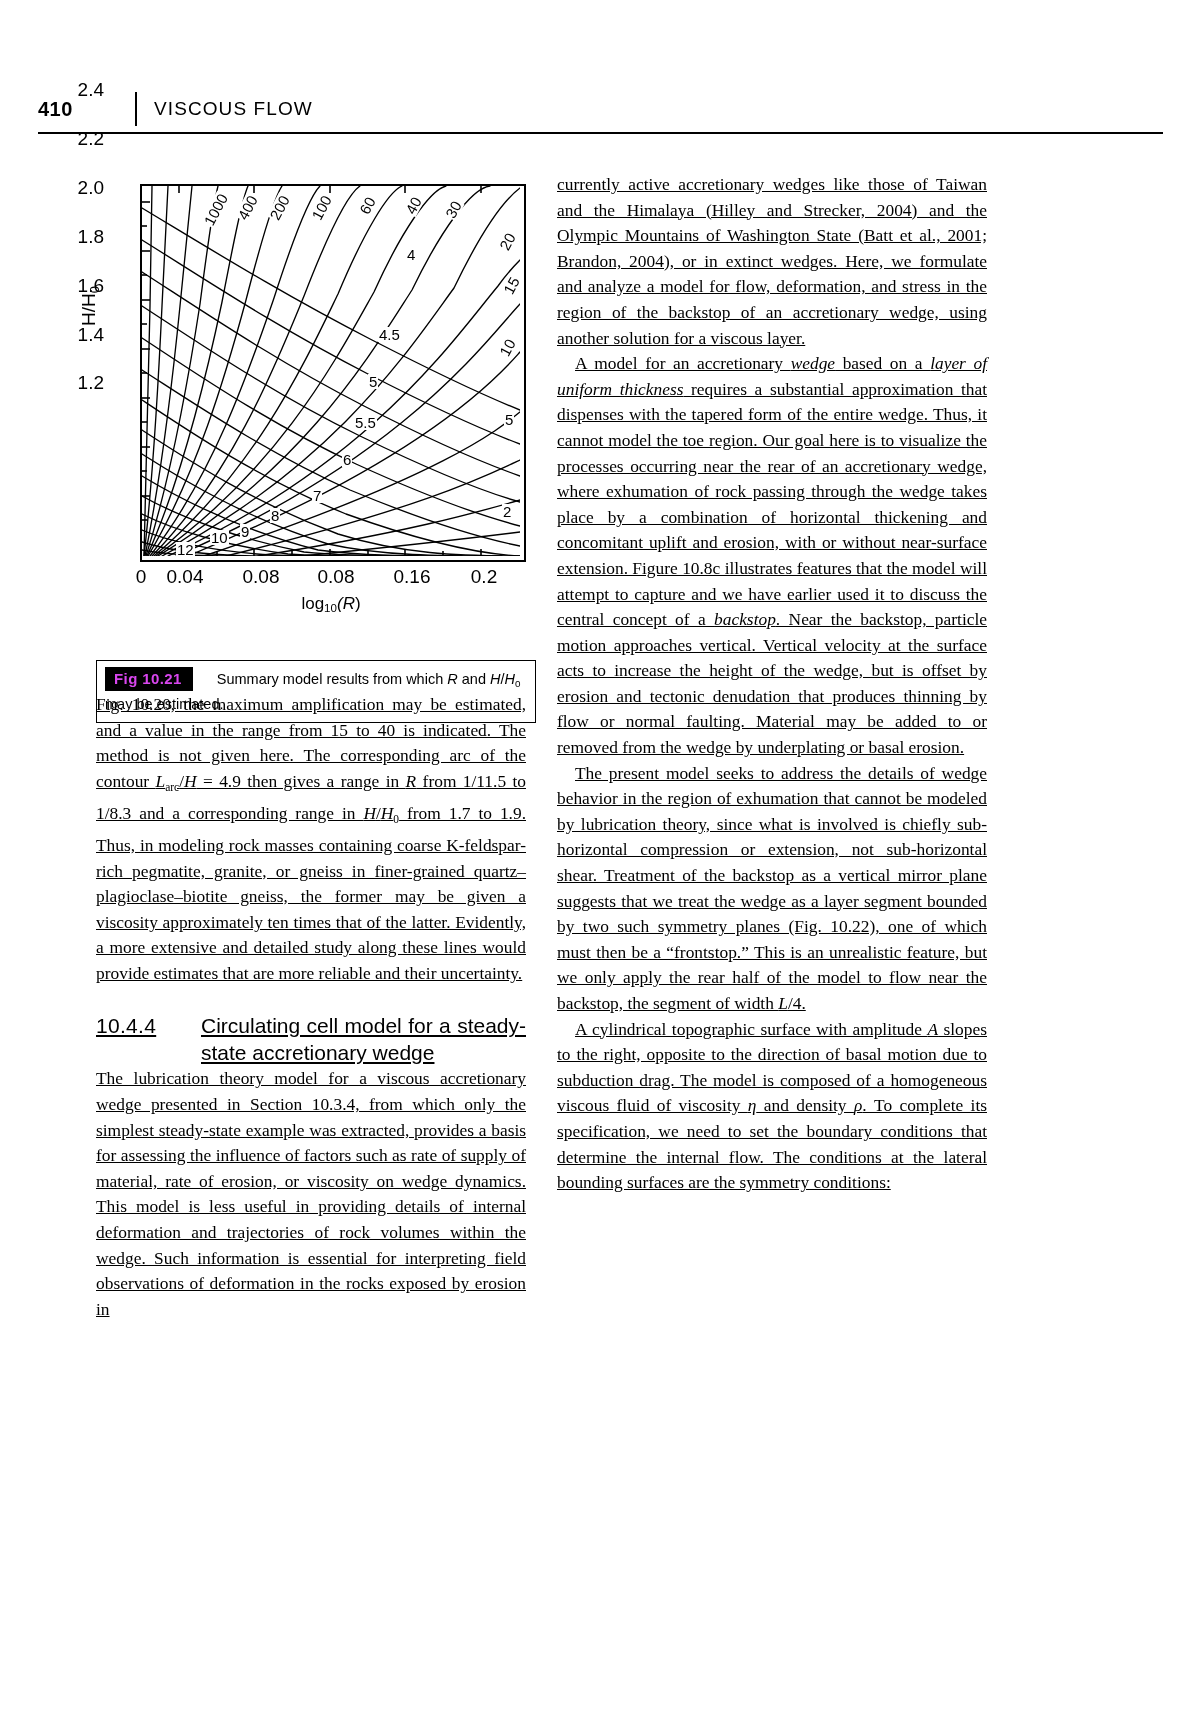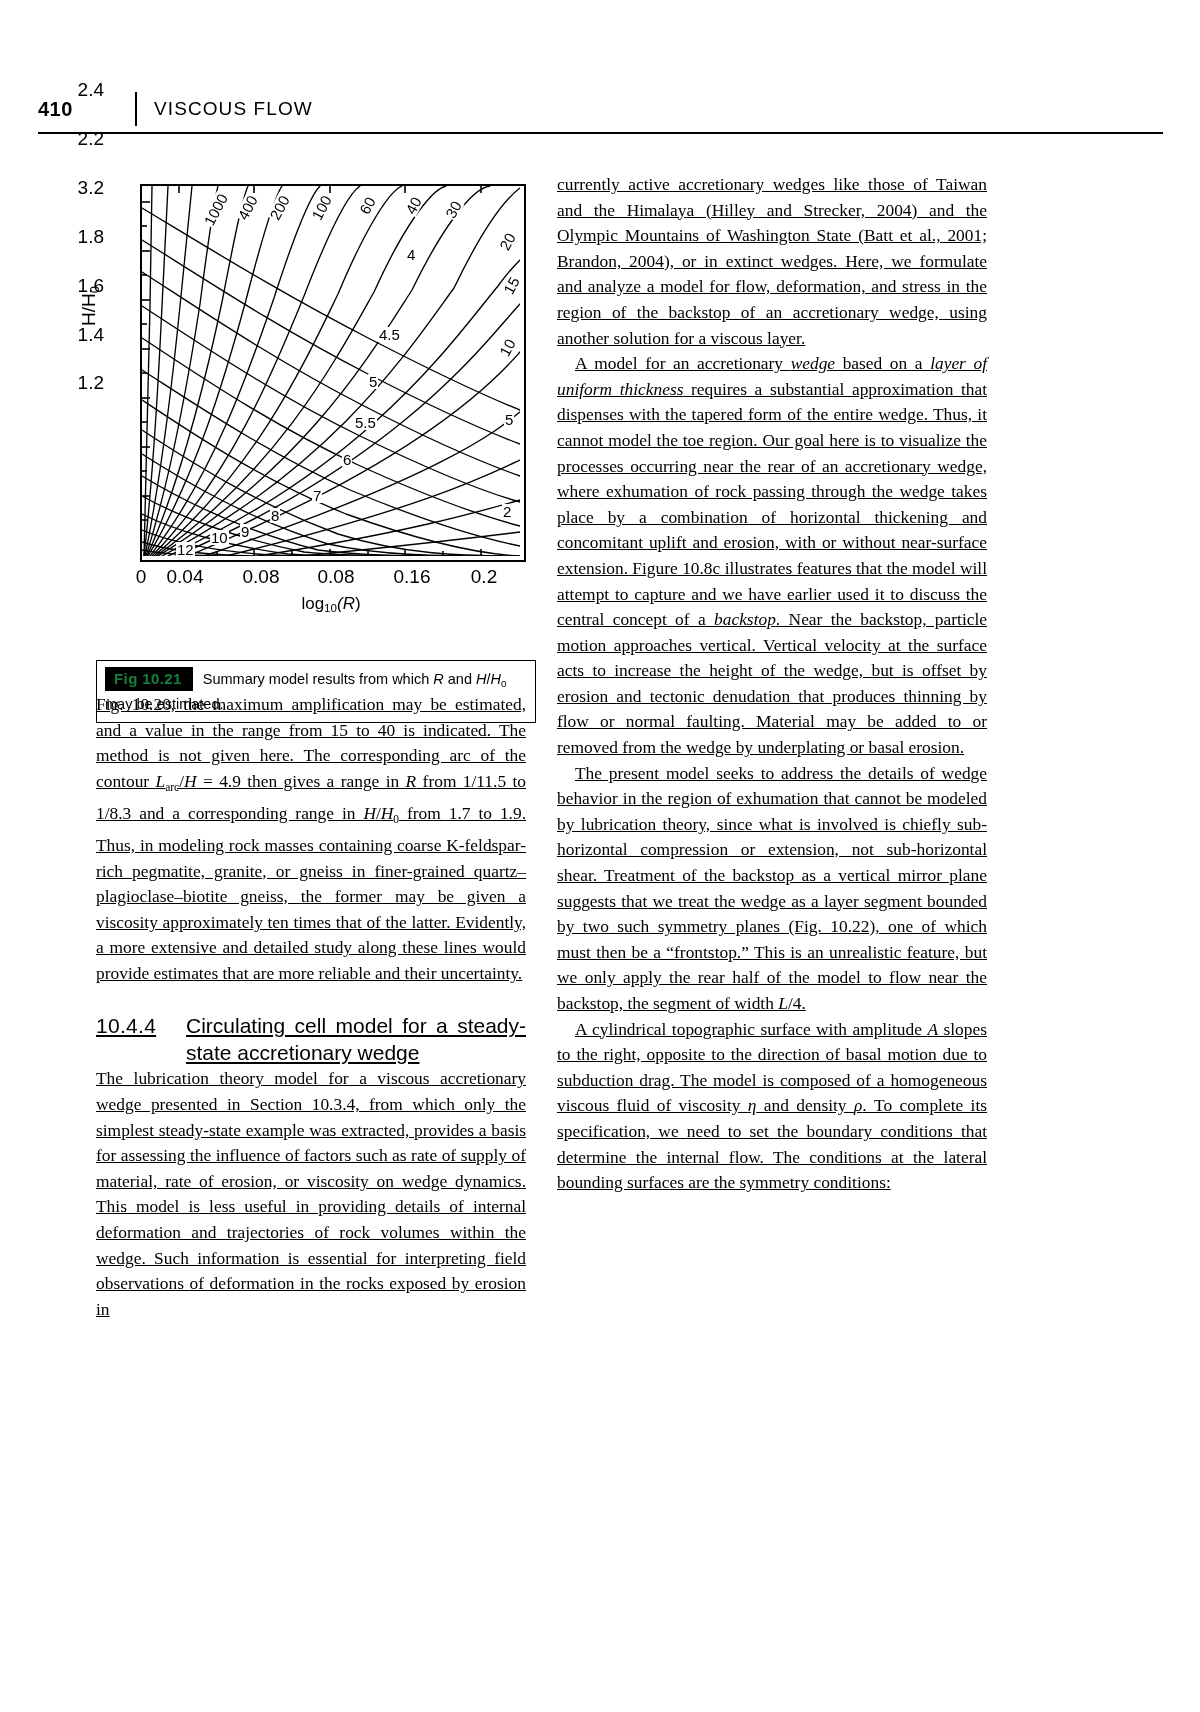--- a/index.html
+++ b/index.html
@@ -132,37 +132,37 @@
     width:440px;
     border:1.5px solid #000;
     box-sizing:border-box;
     padding:6px 8px 8px 8px;
     font-family:"Liberation Sans", sans-serif;
     font-size:14.5px;
     line-height:20px;
   }
   .figtag{
     display:inline-block;
-    background:#000;color:#15803d;
+    background:#000;color:#d946ef;
     font-weight:bold;
     padding:2px 11px 2px 9px;
     font-size:15px;
     letter-spacing:.4px;
-    margin-right:10px;
+    margin-right:24px;
   }
 
   
   h3.sechead{
     font-family:"Liberation Sans", sans-serif;
     font-weight:normal;
     font-size:21px;
     line-height:27px;
     margin:0;
     display:flex;
-    gap:0;
+    gap:15px;
   }
   .secnum{width:90px;flex:0 0 90px;letter-spacing:.3px;}
   .sectext{flex:1;}
   .gap-md{height:26px;}
   .gap-fig{height:520px;}
 </style>
 </head>
 <body>
 
 <div class="page">
@@ -185,21 +185,21 @@
     <p>The lubrication theory model for a viscous accretionary wedge presented in Section 10.3.4, from which only the simplest steady-state example was extracted, provides a basis for assessing the influence of factors such as rate of supply of material, rate of erosion, or viscosity on wedge dynamics. This model is less useful in providing details of internal deformation and trajectories of rock volumes within the wedge. Such information is essential for interpreting field observations of deformation in the rocks exposed by erosion in</p>
   </div>
 
   <div class="figure-wrap">
     <div class="plotbox">
 
       <div class="ytick-lab" style="top:196px;">1.2</div>
       <div class="ytick-lab" style="top:148px;">1.4</div>
       <div class="ytick-lab" style="top:99px;margin-left:44px;">1.6</div>
       <div class="ytick-lab" style="top:50px;">1.8</div>
-      <div class="ytick-lab" style="top:1px;">3.2</div>
+      <div class="ytick-lab" style="top:1px;">2.0</div>
       <div class="ytick-lab" style="top:-48px;">2.2</div>
       <div class="ytick-lab" style="top:-97px;">2.4</div>
 
       <div class="ylabel"><span>H/H</span><span class="sub">0</span></div>
 
       <div class="axes">
         <svg width="378" height="370" viewBox="0 0 378 370">
           <g fill="none" stroke="#000" stroke-width="1.35" stroke-linecap="round">
 
             <path d="M2,370 C4,300 6,210 8,120 C9,60 10,20 10,0"></path>

